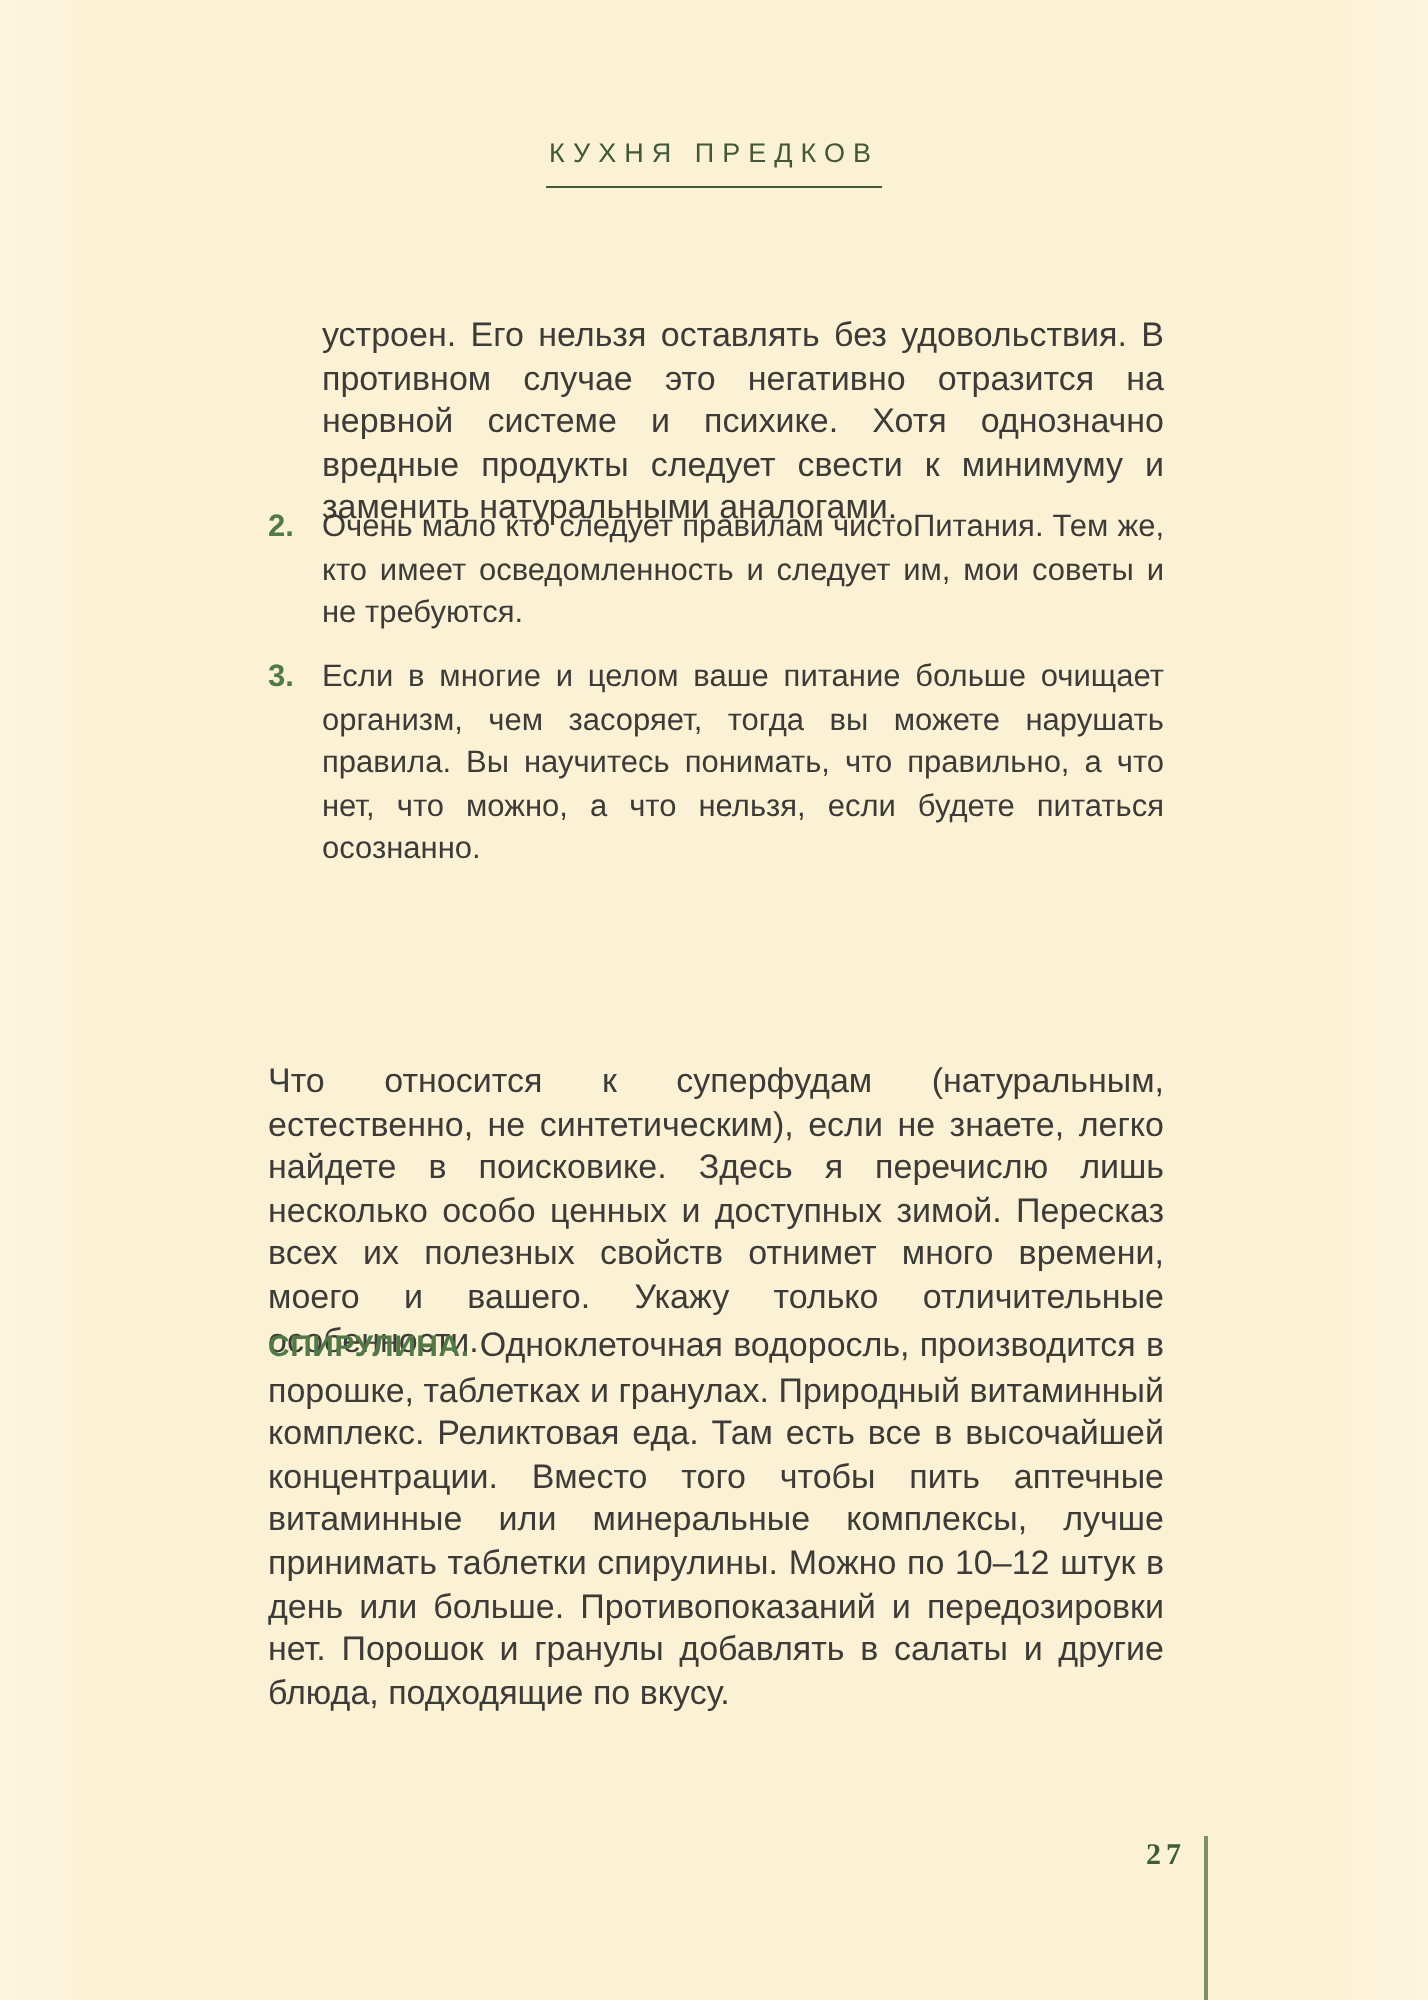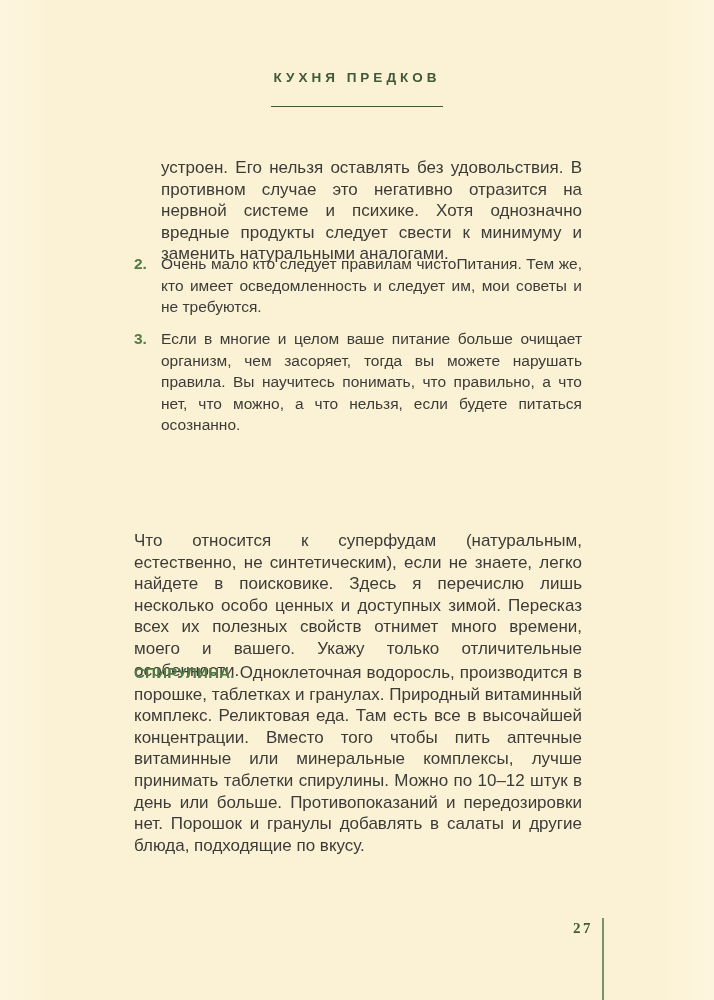--- a/index.html
+++ b/index.html
@@ -13,23 +13,23 @@
     position: absolute; inset: 0;
     background: linear-gradient(90deg, #fdf5de 0%, #fbf2d5 8%, #fbf2d5 92%, #fdf5de 100%);
   }
   .running-head {
     position: absolute; top: 68px; left: 0; width: 714px;
     text-align: center;
   }
   .running-head .title {
     display: inline-block;
     color: var(--header-green, #41583a);
-    font-size: 13.5px; font-weight: bold;
+    font-size: 13.5px; font-weight: normal;
     letter-spacing: 4px;
-    padding: 0 2px 21px 2px;
+    padding: 0 2px 9px 2px;
     border-bottom: 1.5px solid var(--header-green, #41583a);
   }
   .para {
     position: absolute;
     color: var(--body-text, #3c3b38);
     font-size: 17px; line-height: 21.6px;
     text-align: justify;
   }
   .full { left: 134px; width: 448px; }
   .indented { left: 161px; width: 421px; }

